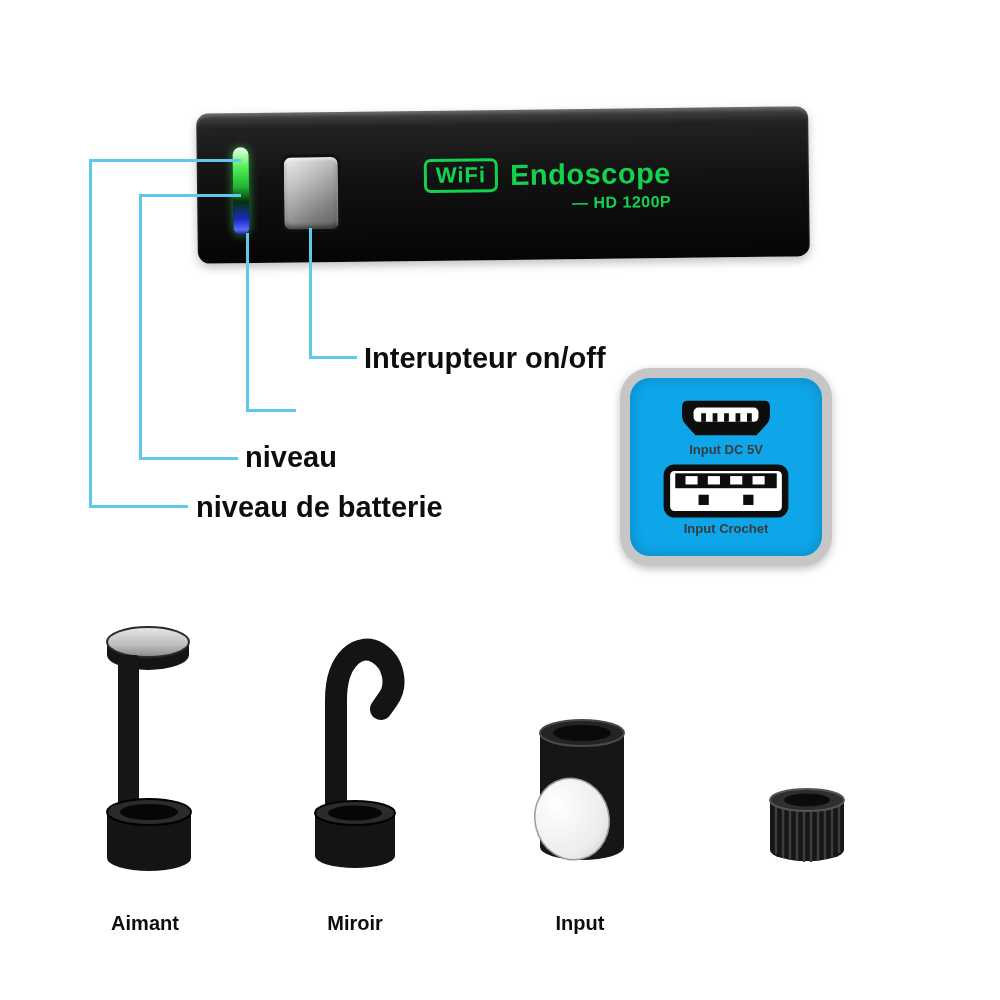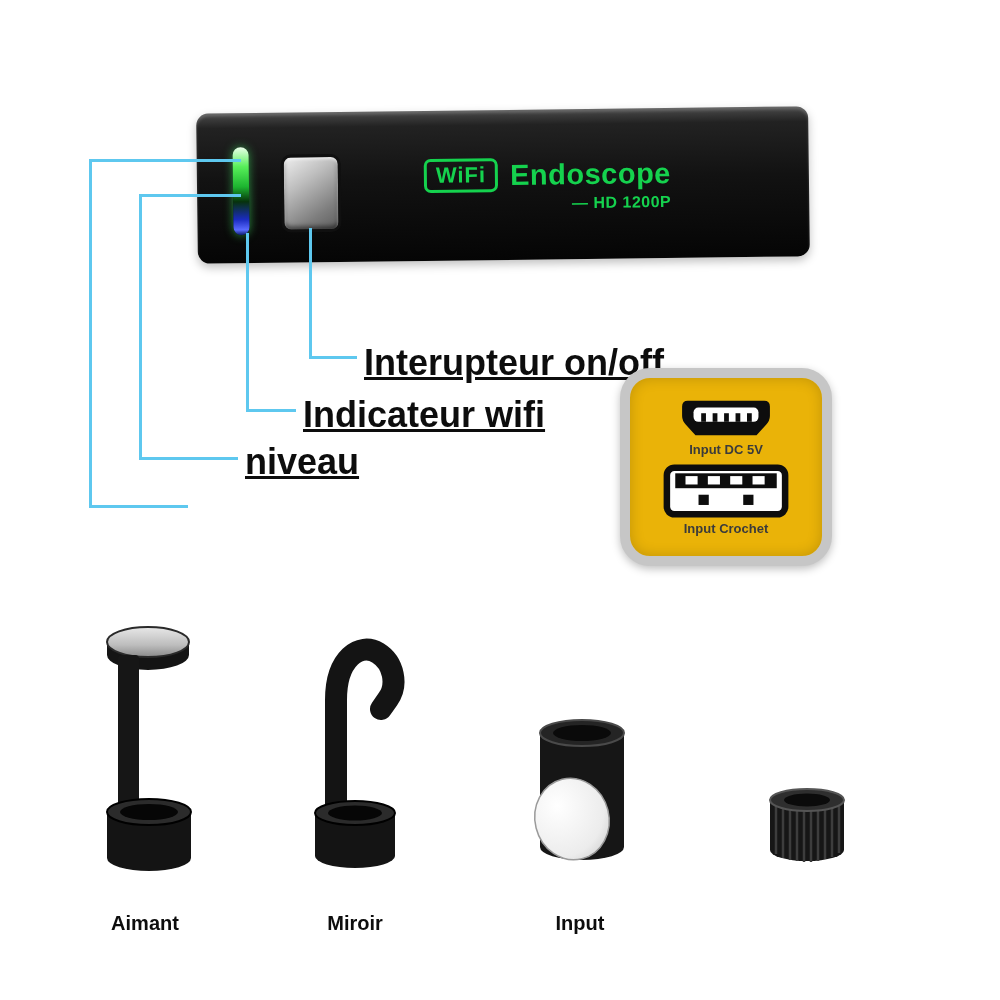--- a/index.html
+++ b/index.html
@@ -34,27 +34,27 @@
     border:3px solid var(--accent-green,#15d24e);border-radius:7px;
     font-size:22px;font-weight:bold;letter-spacing:1px;padding:2px 9px;line-height:1.1;
   }
   .dev-name{font-size:29px;font-weight:bold;letter-spacing:.5px;}
   .dev-model{font-size:16px;font-weight:bold;margin-top:3px;letter-spacing:.5px;}
   
   .hline,.vline{position:absolute;background:var(--callout-blue,#5ec8ef);}
   .hline{height:3px;}
   .vline{width:3px;}
   .callout-label{
-    position:absolute;font-size:36px;font-weight:bold;color:var(--label-ink,#111);
-    white-space:nowrap;line-height:1.1;text-decoration:underline;
+    position:absolute;font-size:29px;font-weight:bold;color:var(--label-ink,#111);
+    white-space:nowrap;line-height:1.1;
   }
   
   .ports-panel{
     position:absolute;left:620px;top:368px;width:212px;height:198px;
-    background:#eab308;border:10px solid #c6c6c6;border-radius:30px;
+    background:#0ea5e9;border:10px solid #c6c6c6;border-radius:30px;
     box-shadow:0 3px 8px rgba(0,0,0,.25), inset 0 0 14px rgba(0,0,0,.18);
     display:flex;flex-direction:column;align-items:center;justify-content:center;
     box-sizing:border-box;padding-top:6px;
   }
   .port-label{font-size:13px;font-weight:bold;color:var(--port-label-ink,#3b3b3b);margin:3px 0 7px 0;}
   
   .accessory{position:absolute;}
   .acc-label{
     position:absolute;top:912px;text-align:center;font-size:20px;font-weight:bold;
     color:var(--label-ink,#111);
@@ -85,22 +85,22 @@
 
   <div class="hline" style="left:139px;top:194px;width:102px;"></div>
   <div class="vline" style="left:139px;top:194px;height:266px;"></div>
   <div class="hline" style="left:139px;top:457px;width:99px;"></div>
 
   <div class="hline" style="left:89px;top:159px;width:152px;"></div>
   <div class="vline" style="left:89px;top:159px;height:349px;"></div>
   <div class="hline" style="left:89px;top:505px;width:99px;"></div>
 
   <div class="callout-label" style="left:364px;top:343px;">Interupteur on/off</div>
-  <div class="callout-label" style="left:303px;top:395px;">Indicateur wifi</div>
   <div class="callout-label" style="left:245px;top:442px;">niveau</div>
+  <div class="callout-label" style="left:196px;top:492px;">niveau de batterie</div>
 
   <div class="ports-panel">
     <svg width="96" height="42" viewBox="0 0 100 44">
       <path d="M10 4 H90 Q96 4 96 10 V20 Q96 25 92 29 L82 40 H18 L8 29 Q4 25 4 20 V10 Q4 4 10 4 Z" fill="#0d0d0d"></path>
       <rect x="16" y="11" width="68" height="15" rx="5" fill="#ffffff"></rect>
       <rect x="24" y="17" width="5" height="9" fill="#0d0d0d"></rect>
       <rect x="36" y="17" width="5" height="9" fill="#0d0d0d"></rect>
       <rect x="48" y="17" width="5" height="9" fill="#0d0d0d"></rect>
       <rect x="60" y="17" width="5" height="9" fill="#0d0d0d"></rect>
       <rect x="72" y="17" width="5" height="9" fill="#0d0d0d"></rect>

